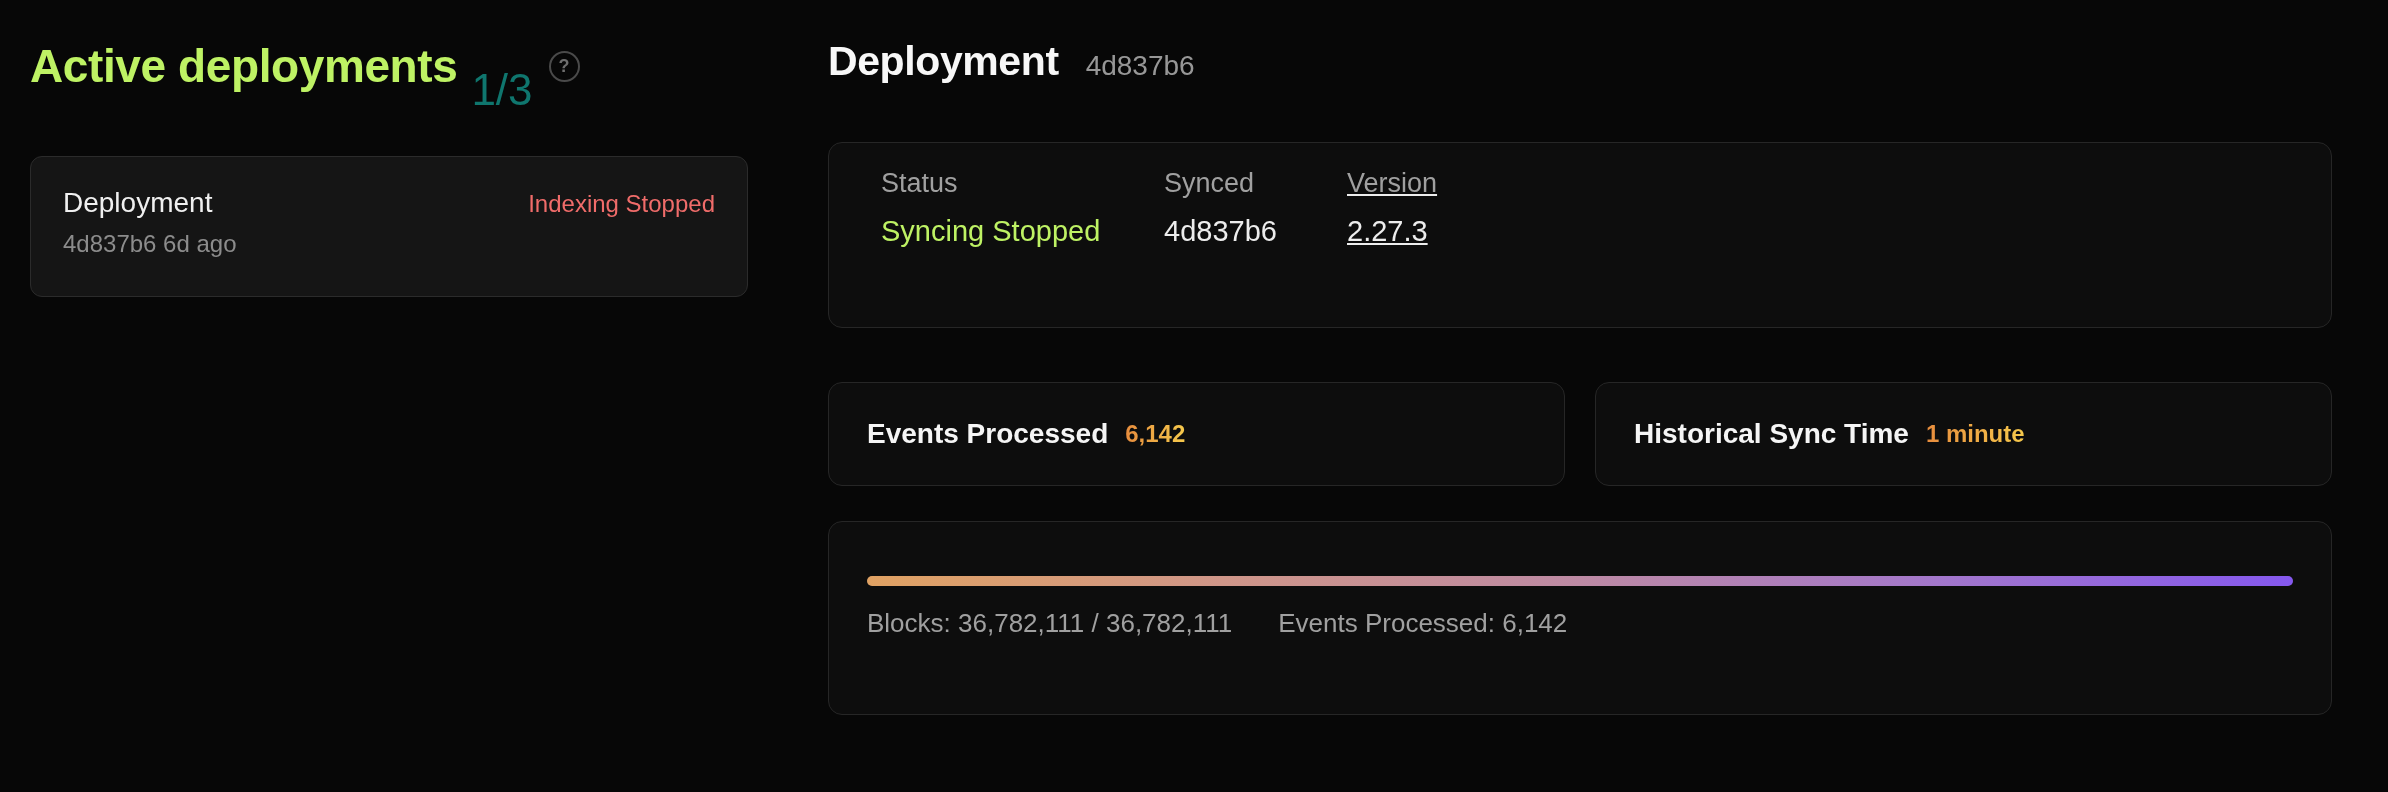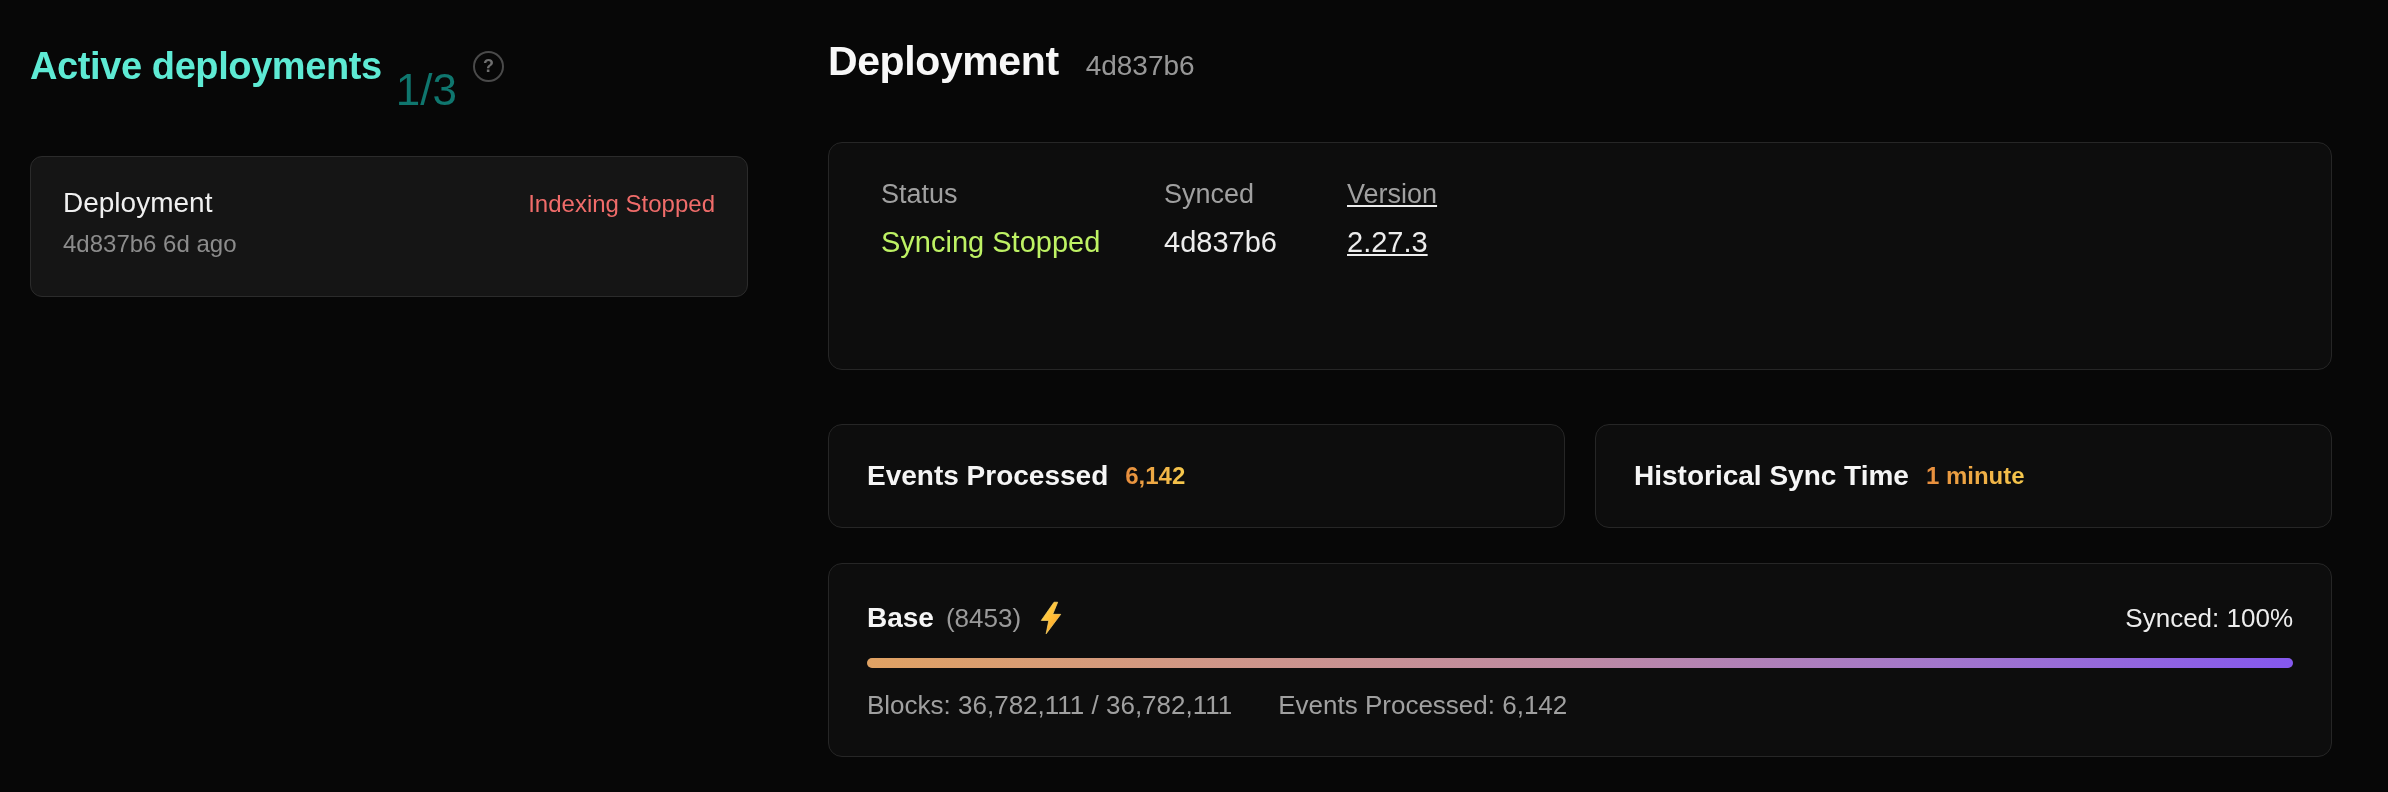--- a/index.html
+++ b/index.html
@@ -13,21 +13,21 @@
   .page {
     display: grid;
     grid-template-columns: 718px 1fr;
     gap: 80px;
     padding: 38px 56px 0 30px;
     height: 100%;
   }
 
   
   .panel-header { display: flex; align-items: center; height: 56px; }
-  .h1 { font-size: 38px; font-weight: 600; color: #5eead4; letter-spacing: -0.4px; }
+  .h1 { font-size: 46px; font-weight: 600; color: #bef264; letter-spacing: -0.4px; }
   .count { font-size: 44px; font-weight: 400; color: #0f766e; margin-left: 14px; margin-top: 48px; }
   .help {
     width: 31px; height: 31px; margin-left: 16px;
     border: 2px solid #4a4a4a; border-radius: 50%;
     display: flex; align-items: center; justify-content: center;
     font-size: 18px; font-weight: 700; color: #6e6e6e;
     cursor: pointer; flex: 0 0 auto;
   }
   .dep-card {
     margin-top: 62px;
@@ -49,22 +49,22 @@
   .hash { font-size: 28px; color: #979797; margin-left: 27px; }
 
   .card {
     background: #0d0d0d;
     border: 1px solid #262626;
     border-radius: 14px;
   }
 
   .info-card {
     margin-top: 48px;
-    height: 228px;
-    padding: 35px 52px;
+    height: 186px;
+    padding: 24px 52px;
     display: flex;
   }
   .field {}
   .field-0 { width: 283px; }
   .field-1 { width: 183px; }
   .field-2 { width: 311px; }
   .field-3 { width: auto; text-decoration: underline; }
   .field-label { font-size: 27px; color: #a0a0a0; line-height: 1.2; }
   .field-value { font-size: 29px; color: #ededed; margin-top: 15px; line-height: 1.2; }
   .value-red { color: #bef264; }
@@ -153,36 +153,20 @@
         <span class="metric-label">Events Processed</span>
         <span class="metric-value">6,142</span>
       </div>
       <div class="card metric-card">
         <span class="metric-label">Historical Sync Time</span>
         <span class="metric-value">1 minute</span>
       </div>
     </div>
 
     <div class="card chain-card">
-      <div class="chain-head">
-        <span class="chain-name">Base</span>
-        <span class="chain-id">(8453)</span>
-        <span class="bolt">
-          <svg width="30" height="34" viewBox="0 0 24 28">
-            <defs>
-              <linearGradient id="boltGrad" x1="0" y1="0" x2="1" y2="1">
-                <stop offset="0" stop-color="#ffe04d"></stop>
-                <stop offset="1" stop-color="#ff9820"></stop>
-              </linearGradient>
-            </defs>
-            <path d="M14.5 1 L4 16 h6.2 L8 27 L20 11 h-6.6 L17.5 1 Z" fill="url(#boltGrad)" stroke="#ffd769" stroke-width="0.6"></path>
-          </svg>
-        </span>
-        <span class="synced">Synced: 100%</span>
-      </div>
       <div class="bar">
         <div class="bar-fill" style="width: 100%;"></div>
       </div>
       <div class="chain-stats">
         <span class="chain-stat">Blocks: 36,782,111 / 36,782,111</span>
         <span class="chain-stat">Events Processed: 6,142</span>
       </div>
     </div>
   </div>
 

